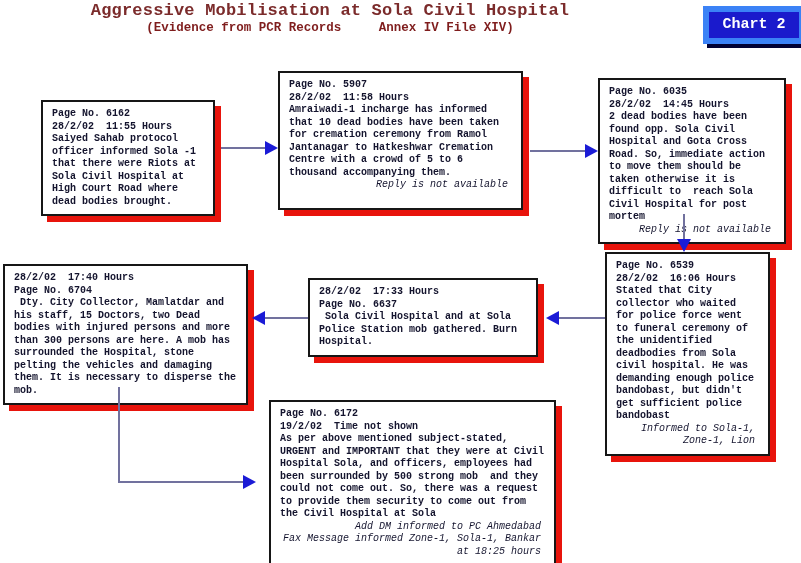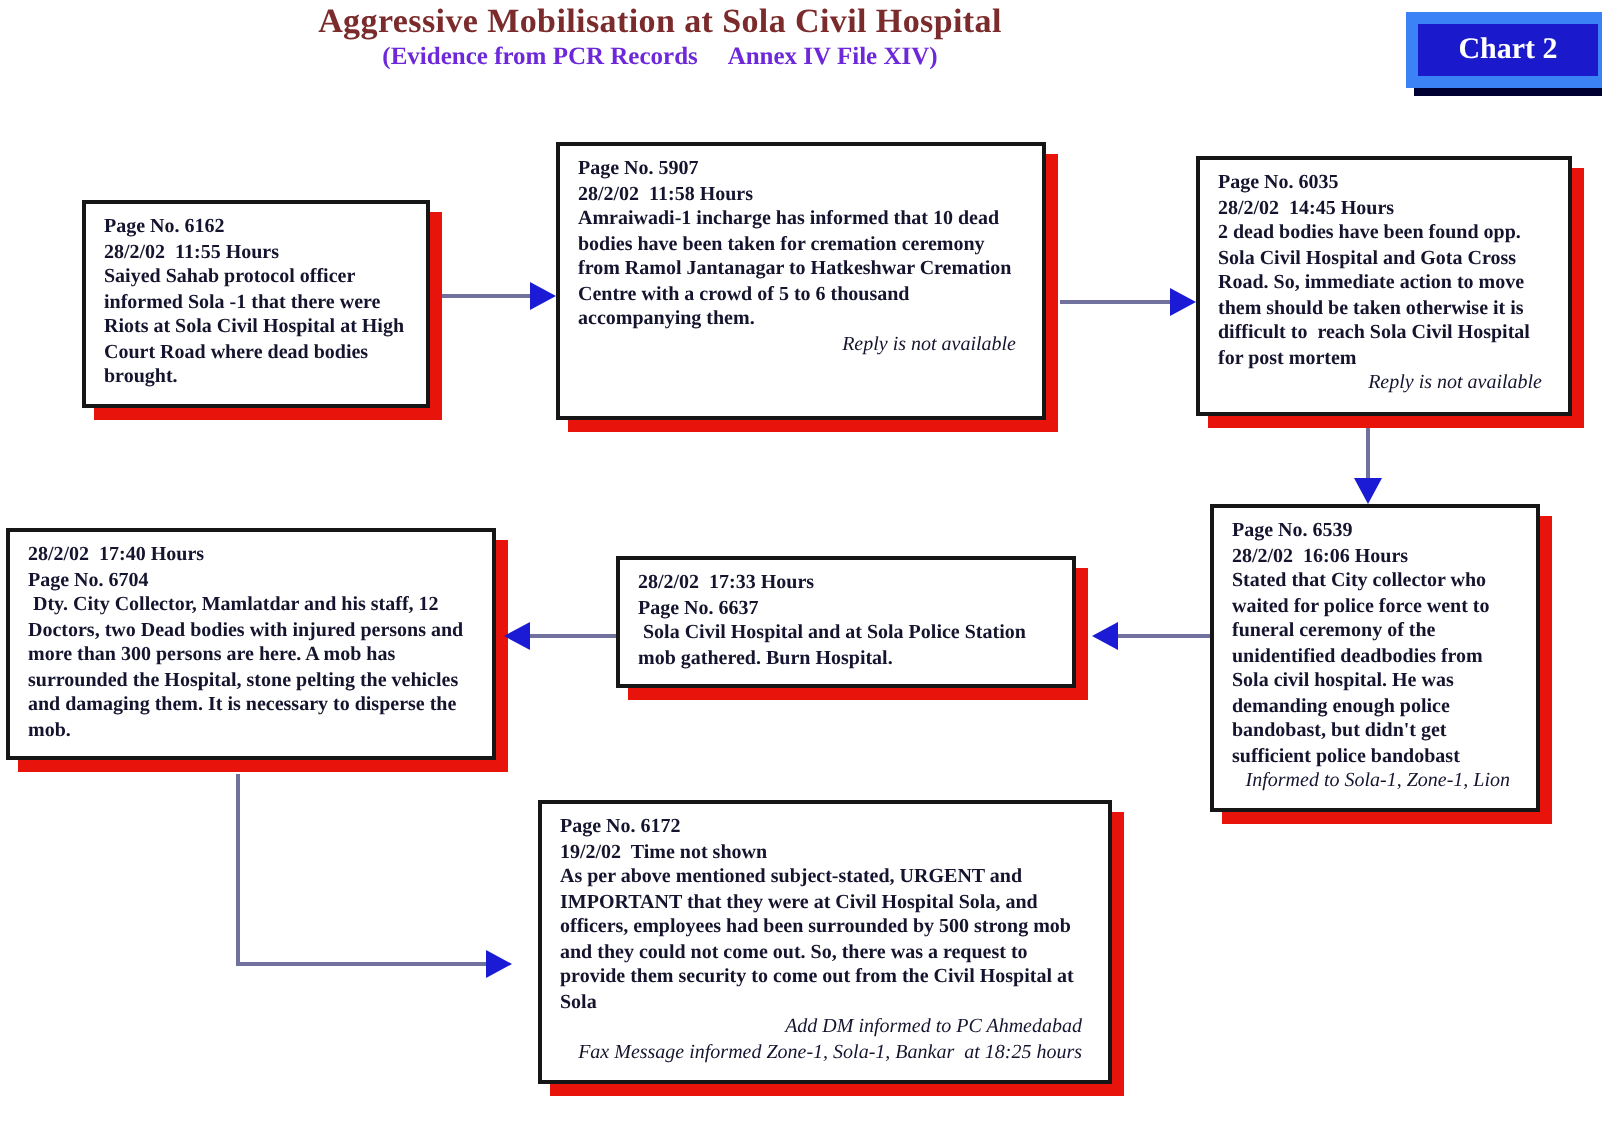--- a/index.html
+++ b/index.html
@@ -1,26 +1,26 @@
 <!DOCTYPE html>
 <html><head>
 <meta charset="utf-8">
 <style>
   html,body{margin:0;padding:0;background:#fff;}
   .stage{
     position:relative;width:801px;height:563px;background:#ffffff;
-    font-family:Liberation Serif, serif;overflow:hidden;
+    font-family:Liberation Mono, monospace;overflow:hidden;
   }
   .title{
     position:absolute;top:1px;left:0;width:660px;text-align:center;
     color:#7b2b2b;font-size:17px;font-weight:bold;letter-spacing:0.2px;
   }
   .subtitle{
     position:absolute;top:21px;left:0;width:660px;text-align:center;
-    color:#6d28d9;font-size:12.5px;font-weight:bold;white-space:pre-wrap;
+    color:#7f1d1d;font-size:12.5px;font-weight:bold;white-space:pre-wrap;
   }
   .badge{
     position:absolute;left:703px;top:6px;width:90px;height:26px;
     background:#1a1acc;color:#ffffff;font-size:15px;font-weight:bold;
     text-align:center;line-height:26px;border:6px solid #3b82f6;
     box-shadow:4px 4px 0 #000033;
   }
   .evt{
     position:absolute;box-sizing:border-box;background:#ffffff;
     border:2px solid #161616;box-shadow:6px 6px 0 #e8140c;
@@ -78,21 +78,21 @@
 
   <div class="evt" style="left:308px;top:278px;width:230px;min-height:65px;">
     <div class="line">28/2/02  17:33 Hours</div>
     <div class="line">Page No. 6637</div>
     <div class="line"> Sola Civil Hospital and at Sola Police Station mob gathered. Burn Hospital.</div>
   </div>
 
   <div class="evt" style="left:3px;top:264px;width:245px;min-height:114px;">
     <div class="line">28/2/02  17:40 Hours</div>
     <div class="line">Page No. 6704</div>
-    <div class="line"> Dty. City Collector, Mamlatdar and his staff, 12 Doctors, two Dead bodies with injured persons and more than 300 persons are here. A mob has surrounded the Hospital, stone pelting the vehicles and damaging them. It is necessary to disperse the mob.</div>
+    <div class="line"> Dty. City Collector, Mamlatdar and his staff, 15 Doctors, two Dead bodies with injured persons and more than 300 persons are here. A mob has surrounded the Hospital, stone pelting the vehicles and damaging them. It is necessary to disperse the mob.</div>
   </div>
 
   <div class="evt" style="left:258px;top:400px;width:287px;min-height:142px;margin-left:11px;">
     <div class="line">Page No. 6172</div>
     <div class="line">19/2/02  Time not shown</div>
     <div class="line">As per above mentioned subject-stated, URGENT and IMPORTANT that they were at Civil Hospital Sola, and officers, employees had been surrounded by 500 strong mob  and they could not come out. So, there was a request to provide them security to come out from the Civil Hospital at Sola</div>
     <div class="line note">Add DM informed to PC Ahmedabad</div>
     <div class="line note">Fax Message informed Zone-1, Sola-1, Bankar  at 18:25 hours</div>
   </div>
 

